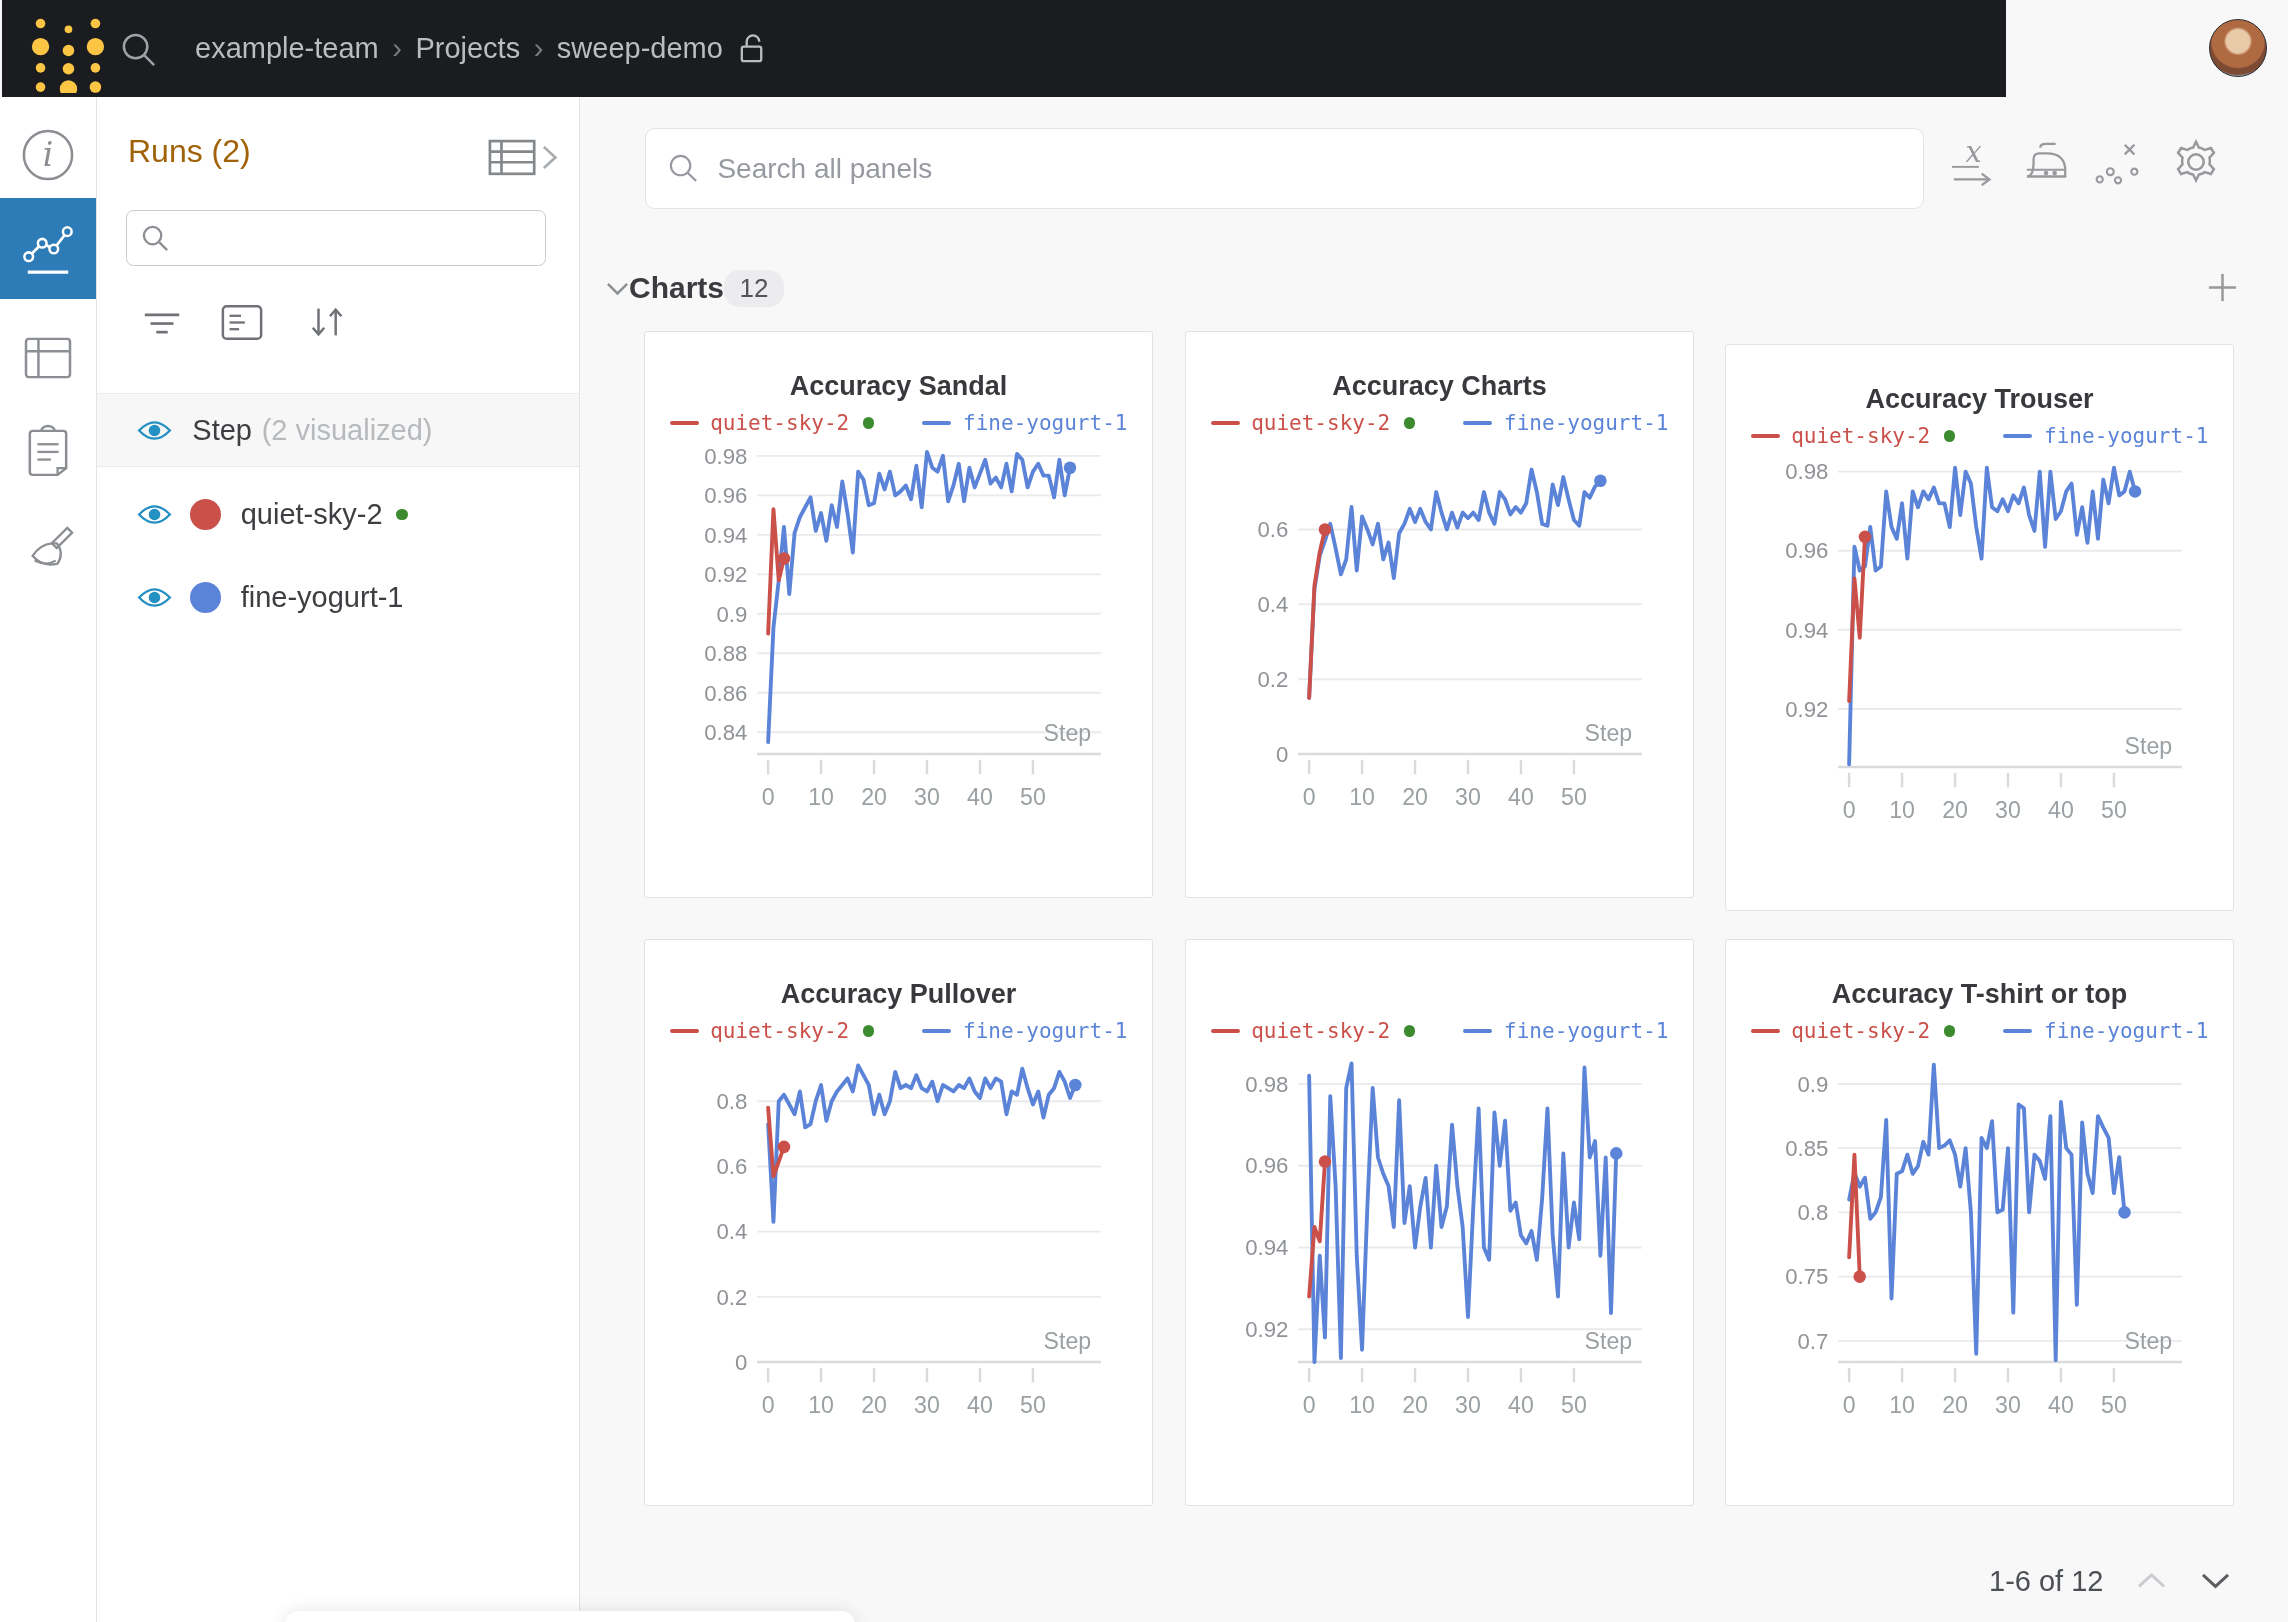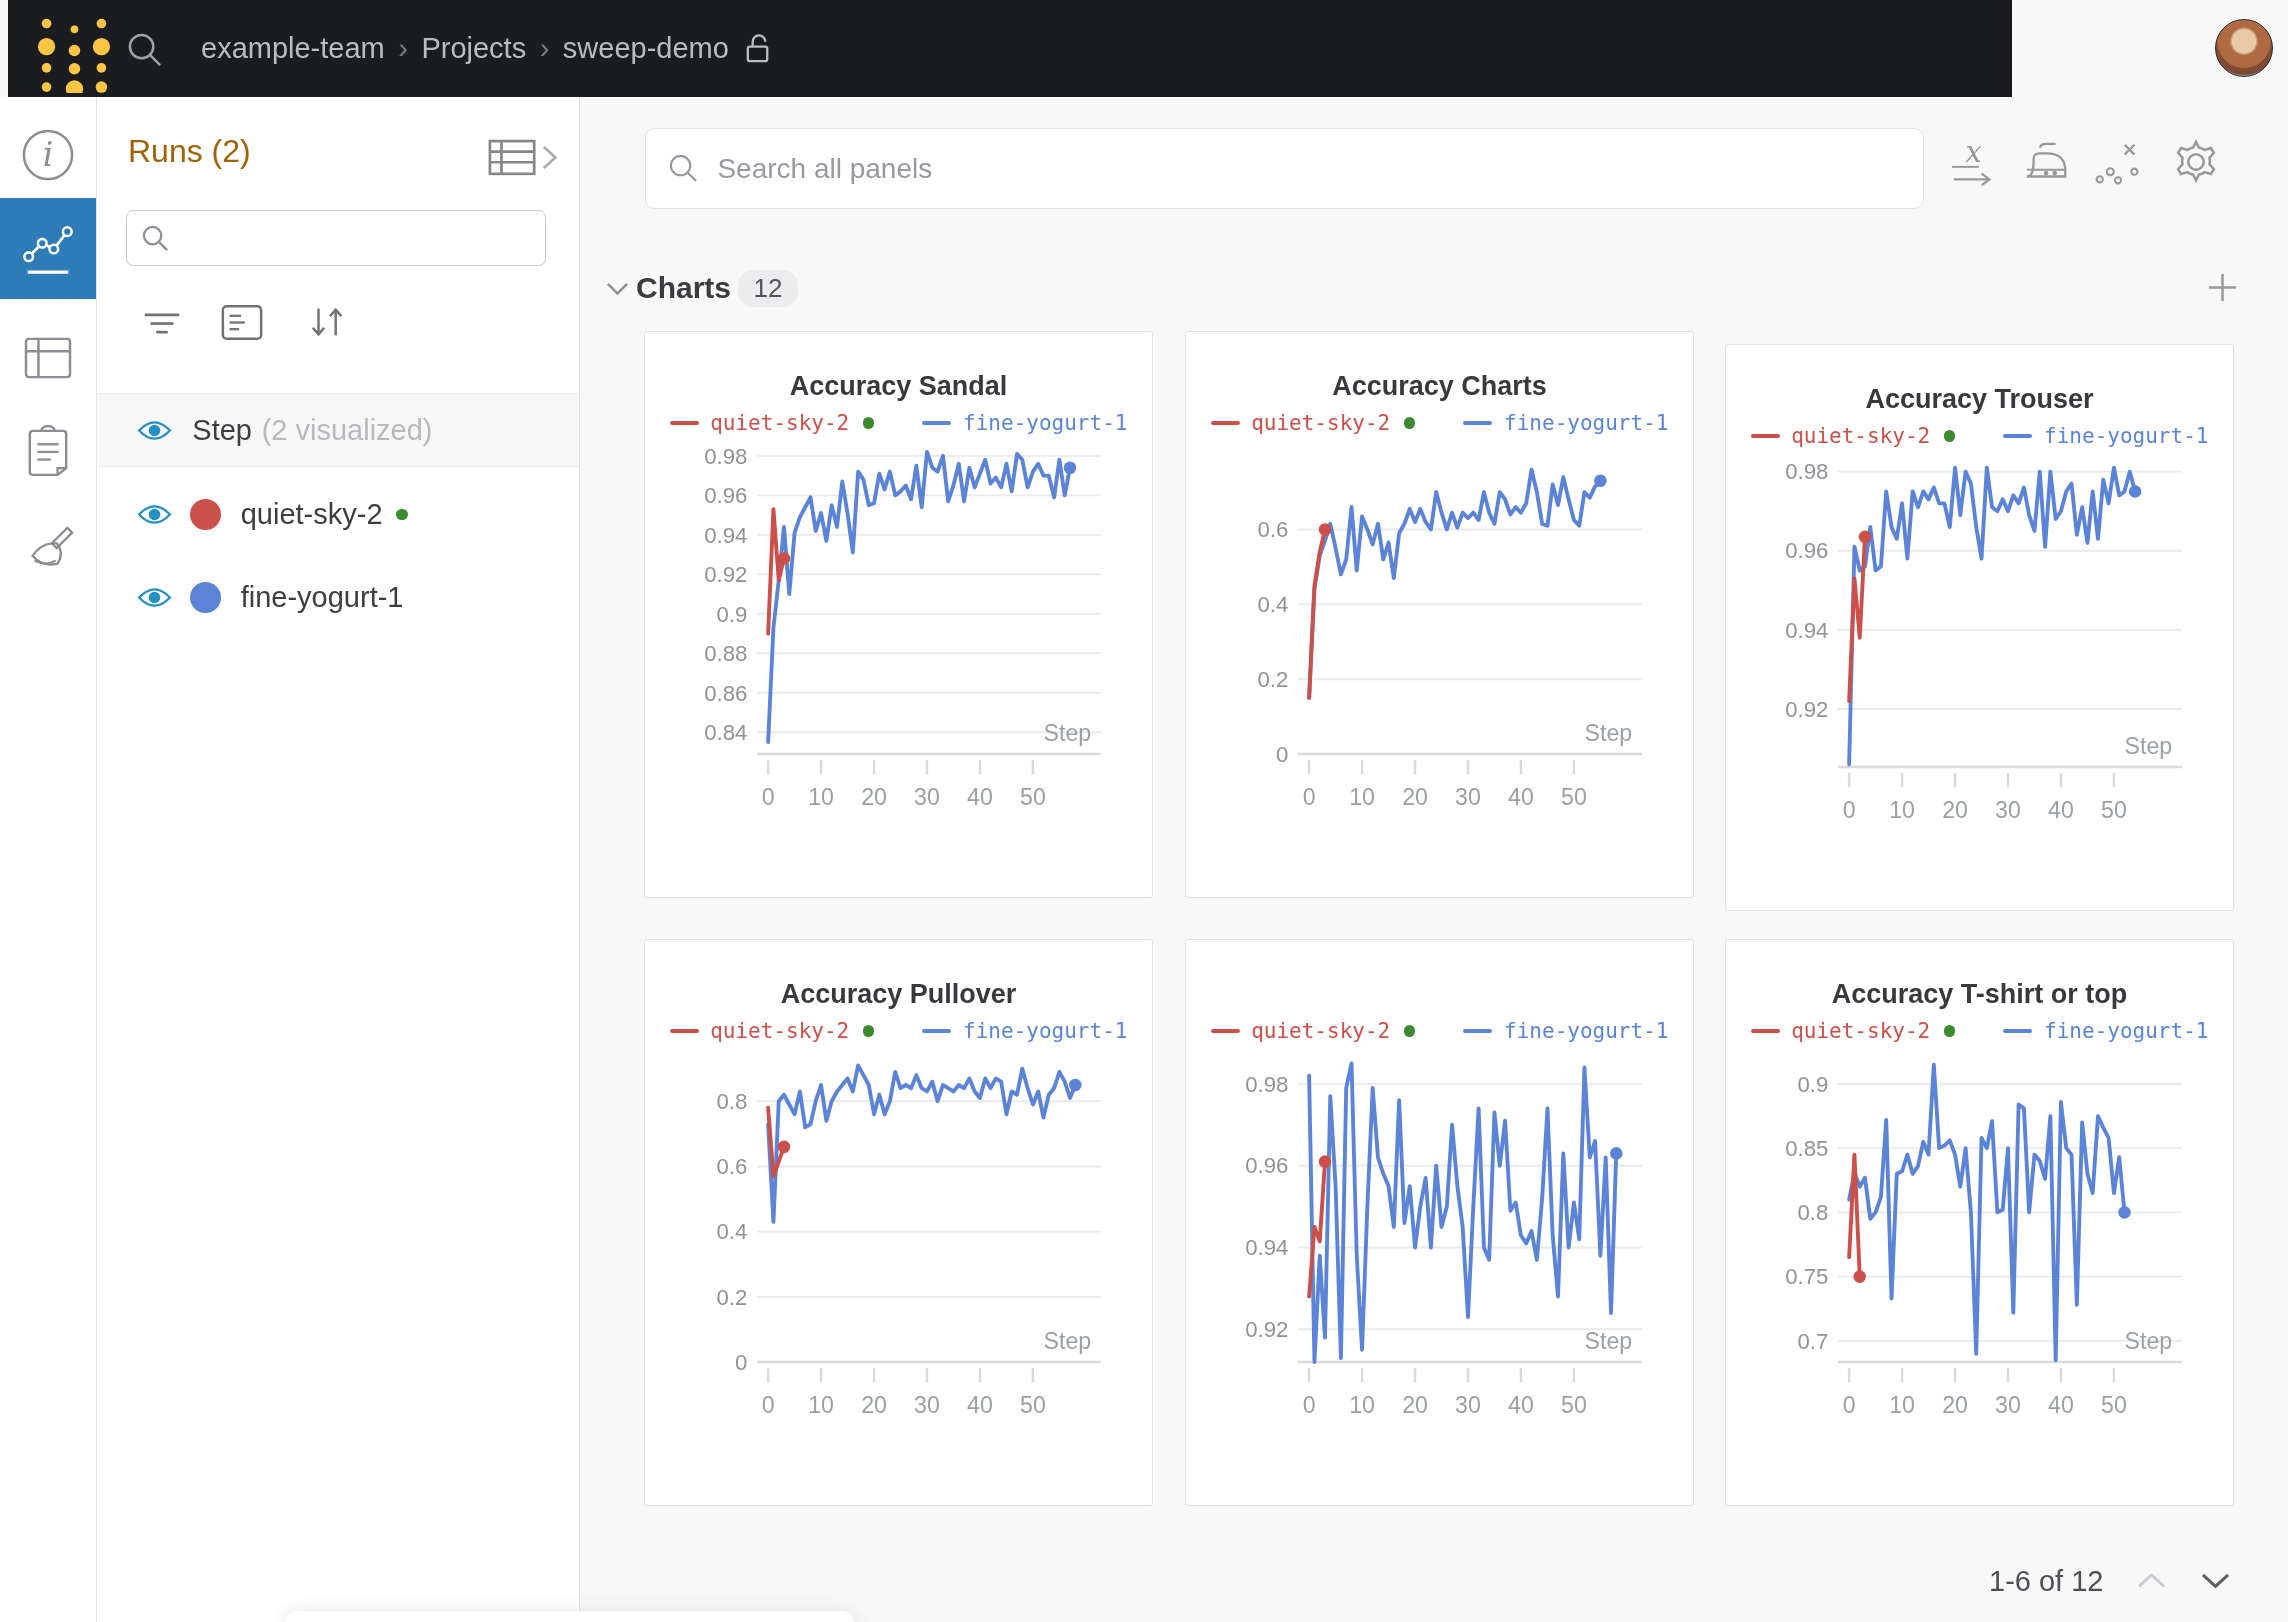--- a/index.html
+++ b/index.html
@@ -1,20 +1,20 @@
 <!DOCTYPE html>
 <html><head>
 <meta charset="utf-8">
 <style>
   html,body{margin:0;padding:0;}
   body{width:2288px;height:1622px;position:relative;background:#f8f8f9;
        font-family:"Liberation Sans",sans-serif;overflow:hidden;}
   .abs{position:absolute;}
   
-  .topbar{left:8px;top:0;width:2004px;height:97px;background:#1a1c20;}
+  .topbar{left:2px;top:0;width:2004px;height:97px;background:#1a1c20;}
   .crumb{font-size:29px;color:#b9bdc0;}
   .crumb-sep{font-size:29px;color:#797d81;padding:0 13.5px;}
   .avatar{width:56px;height:56px;border-radius:50%;
     background:radial-gradient(circle at 50% 38%,#e8c9a8 0 26%,#b06a42 32% 58%,#7d4a33 62% 74%,#9db4c0 78%);
     border:1px solid #2a2c30;}
   
   .rail{left:0;top:97px;width:97px;height:1526px;background:#ffffff;border-right:1px solid #e4e4e6;box-sizing:border-box;}
   .rail-item{left:0;width:96px;height:68px;display:flex;align-items:center;justify-content:center;}
   .rail-active{background:#2d7bb7;}
   
@@ -234,21 +234,21 @@
 </div>
 <div class="abs icon" style="left:2167px;top:133px;width:58px;height:58px">
   <svg width="56" height="56" viewBox="0 0 58 58">
     <g fill="none" stroke="#97999c" stroke-width="2.6">
       <circle cx="29" cy="29" r="8"></circle>
       <path d="M29 8 l3 6 a16 16 0 0 1 6 2.5 l6.5 -2 3 5 -4.5 5 a16 16 0 0 1 0 7 l4.5 5 -3 5 -6.5 -2 a16 16 0 0 1 -6 2.5 l-3 6 -3 -6 a16 16 0 0 1 -6 -2.5 l-6.5 2 -3 -5 4.5 -5 a16 16 0 0 1 0 -7 l-4.5 -5 3 -5 6.5 2 a16 16 0 0 1 6 -2.5 z"></path>
     </g>
   </svg>
 </div>
 
-<div class="abs" style="left:606px;top:270px;display:flex;align-items:center;gap:7px;">
+<div class="abs" style="left:606px;top:270px;display:flex;align-items:center;gap:0;">
   <svg width="23" height="15.4" viewBox="0 0 24 16">
     <polyline points="2,3 12,13 22,3" fill="none" stroke="#8d9093" stroke-width="2.6"></polyline>
   </svg>
   <span class="section-label">Charts</span>
   <span class="badge">12</span>
 </div>
 <div class="abs icon" style="left:2201px;top:266px;width:42px;height:42px">
   <svg width="35" height="35" viewBox="0 0 36 36">
     <line x1="18" y1="4" x2="18" y2="32" stroke="#97999c" stroke-width="2.6"></line>
     <line x1="4" y1="18" x2="32" y2="18" stroke="#97999c" stroke-width="2.6"></line>

